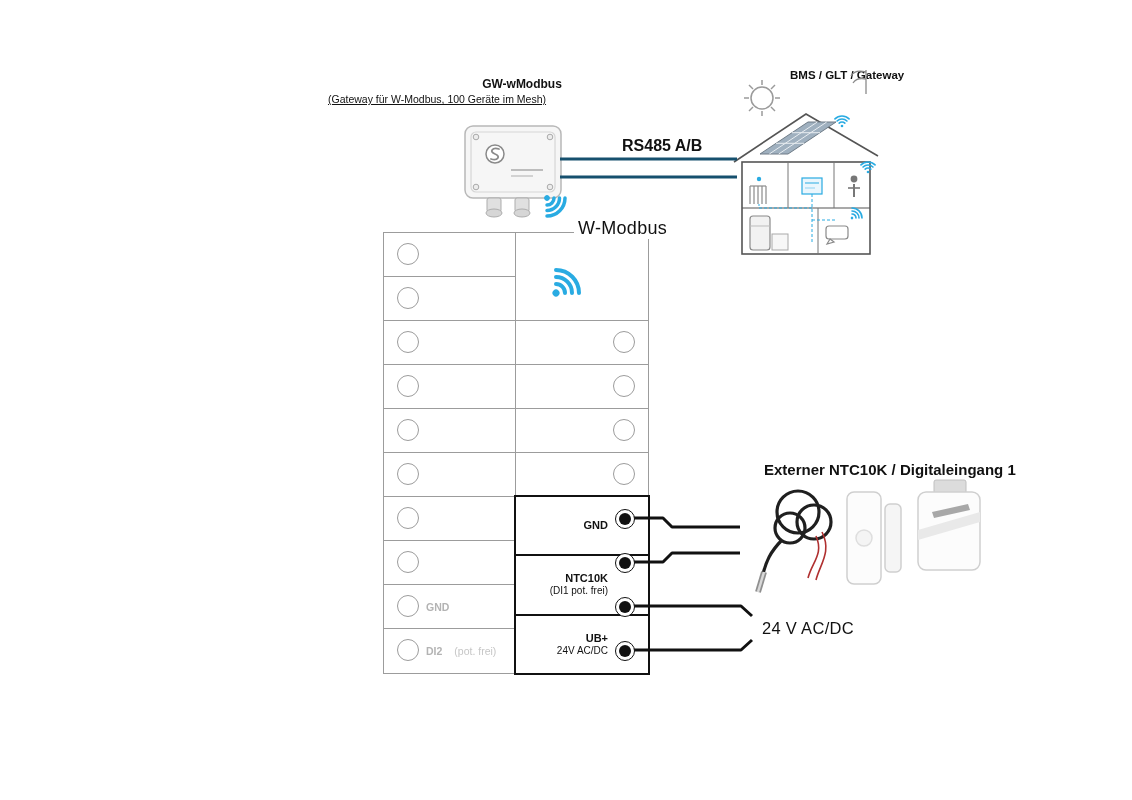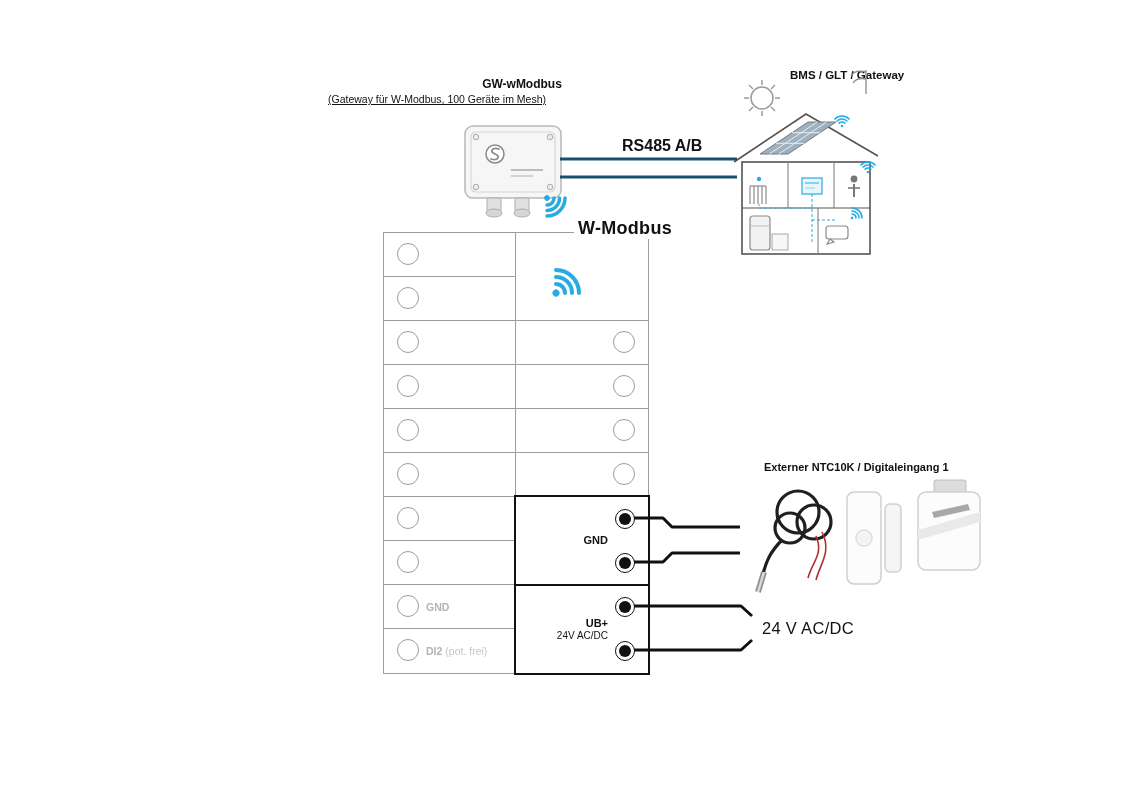--- a/index.html
+++ b/index.html
@@ -7,39 +7,39 @@
   body { font-family: "Liberation Sans", sans-serif; color: #111; }
   .canvas {
     position: relative; width: 1132px; height: 681px;
     background: #fff; overflow: hidden;
   }
   .lbl { position: absolute; white-space: nowrap; }
   .device-title  { left: 432px; top: 77px;  width: 180px; text-align: center; font-weight: bold; font-size: 12px; }
   .device-sub    { left: 308px; top: 93px;  width: 258px; text-align: center; font-size: 10.5px; text-decoration: underline; }
   .bms-label     { left: 790px; top: 69px;  font-weight: bold; font-size: 11.5px; }
   .rs485-label   { left: 622px; top: 137px; font-weight: bold; font-size: 16px; }
-  .wmodbus-label { left: 574px; top: 218px; font-weight: bold; font-size: 18px; background: #fff; padding: 0 4px; letter-spacing: .3px; z-index: 5; }
-  .external-label{ left: 764px; top: 461px; font-weight: bold; font-size: 11px; }
+  .wmodbus-label { left: 574px; top: 218px; font-weight: normal; font-size: 18px; background: #fff; padding: 0 4px; letter-spacing: .3px; z-index: 5; }
+  .external-label{ left: 764px; top: 461px; font-weight: bold; font-size: 15px; }
   .power-label   { left: 762px; top: 619px; font-weight: normal; font-size: 16.5px; letter-spacing: .3px; }
 
   .art { position: absolute; }
 
   
   .tblock { position: absolute; left: 383px; top: 232px; width: 266px; height: 442px; border: 1px solid #9c9c9c; }
   .cell { position: absolute; background: #fff; }
   .lc { left: 0; width: 132px; height: 44px; border-right: 1px solid #9c9c9c; border-bottom: 1px solid #9c9c9c;
         display: flex; align-items: center; padding-left: 42px; }
   .lc.last { border-bottom: none; }
   .rcm { left: 132px; top: 0; width: 132px; height: 88px; border-bottom: 1px solid #9c9c9c; }
   .rc  { left: 132px; width: 132px; height: 44px; border-bottom: 1px solid #9c9c9c; }
   .tcirc { position: absolute; left: 13px; top: 10px; width: 22px; height: 22px;
            border: 1.5px solid #9c9c9c; border-radius: 50%; background: #fff; }
   .rc .tcirc { left: 97px; top: 10px; }
   .mlabel { color: #b3b3b3; font-weight: bold; font-size: 10.5px; }
-  .mnote  { color: #c6c6c6; font-weight: normal; margin-left: 3px; }
+  .mnote  { color: #c6c6c6; font-weight: normal; margin-left: 12px; }
 
   .bold-group { position: absolute; left: 130px; top: 262px; width: 136px; height: 180px;
                 border: 2px solid #111; display: flex; flex-direction: column; background: #fff; }
   .bcell { flex: 1; border-bottom: 2px solid #111; display: flex; flex-direction: column;
            justify-content: center; align-items: flex-end; padding-right: 40px; }
   .bcell.last { border-bottom: none; }
   .b1 { font-size: 11px; font-weight: bold; line-height: 13px; }
   .b2 { font-size: 10px; line-height: 12px; }
 
   .tdot { position: absolute; left: 231px; width: 20px; height: 20px; border: 1.5px solid #111;
@@ -218,20 +218,24 @@
       </div>
     <div class="cell rc" style="top:220px">
         <span class="tcirc"></span>
       </div>
 
     <div class="bold-group">
       <div class="bcell">
         <span class="b1">GND</span>
         <span class="b2"></span>
       </div>
+      <div class="bcell">
+        <span class="b1">NTC10K</span>
+        <span class="b2">(DI1 pot. frei)</span>
+      </div>
       <div class="bcell last">
         <span class="b1">UB+</span>
         <span class="b2">24V AC/DC</span>
       </div>
     </div>
 
     <span class="tdot" style="top:276px">
         <span class="tdot-core"></span>
       </span>
     <span class="tdot" style="top:320px">

